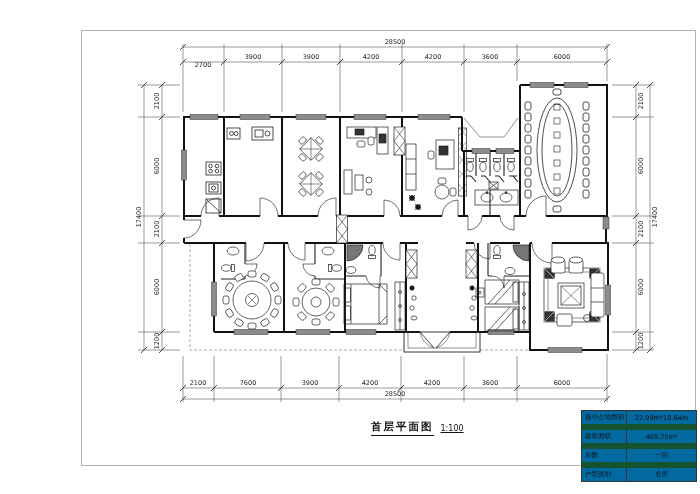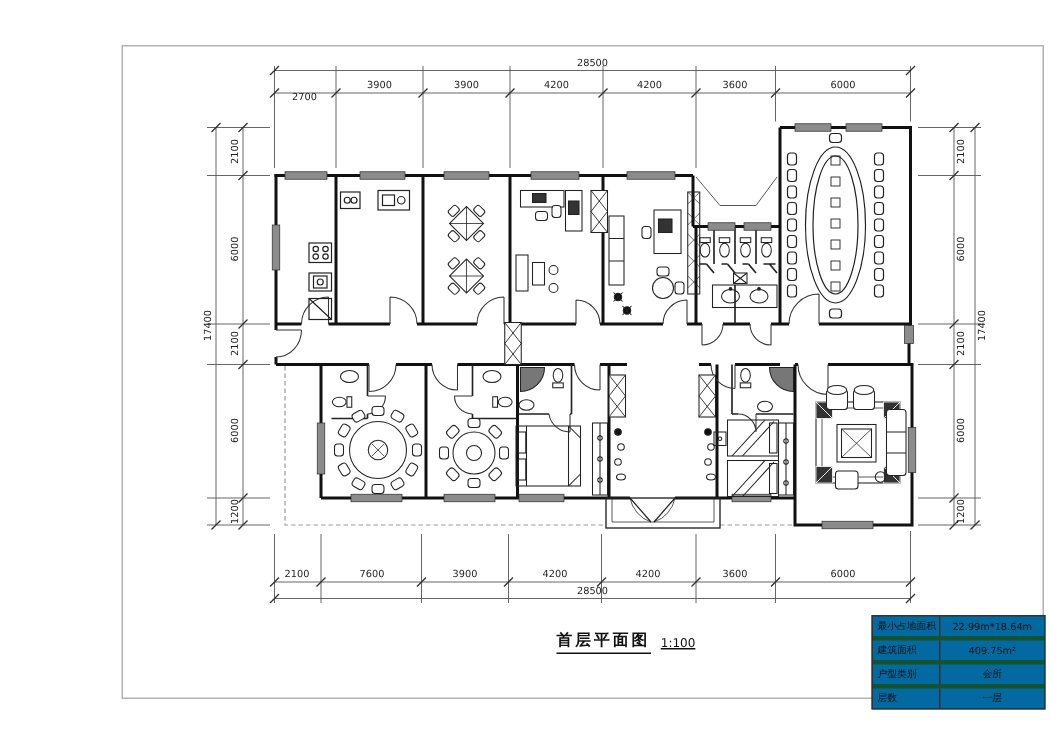--- a/index.html
+++ b/index.html
@@ -11,21 +11,21 @@
   .d{position:absolute;font-size:6.5px;line-height:1;color:#222;
      transform:translate(-50%,-50%);white-space:nowrap;}
   .dv{transform:translate(-50%,-50%) rotate(-90deg);}
   .titlebar{position:absolute;left:333px;top:420px;display:flex;align-items:center;gap:7px;}
   .title-main{font-size:10.5px;font-weight:bold;letter-spacing:2px;color:#111;
               border-bottom:1.2px solid #111;padding-bottom:1px;}
   .title-scale{font-size:8px;color:#111;text-decoration:underline;}
   .info{position:absolute;left:543px;top:410px;width:114px;border:1px solid #333;
         background:#0369a1;}
   .info .row{display:grid;grid-template-columns:45px 1fr;height:13px;}
-  .info .row + .row{border-top:3px solid #14532d;}
+  .info .row + .row{border-top:6px solid #14532d;}
   .info .cell{display:flex;align-items:center;font-size:6.5px;color:#111;
               padding:0 3px;overflow:hidden;white-space:nowrap;}
   .info .cell.lbl{border-right:1px solid #333;}
   .info .cell.val{justify-content:center;}
 </style>
 </head>
 <body>
 
 <div class="sheet">
   <div class="frame"></div>
@@ -411,21 +411,21 @@
   <div class="info">
     <div class="row">
       <div class="cell lbl">最小占地面积</div>
       <div class="cell val">22.99m*18.64m</div>
     </div>
     <div class="row">
       <div class="cell lbl">建筑面积</div>
       <div class="cell val">409.75m²</div>
     </div>
     <div class="row">
+      <div class="cell lbl">层数</div>
+      <div class="cell val">一层</div>
+    </div>
+    <div class="row">
       <div class="cell lbl">户型类别</div>
       <div class="cell val">会所</div>
     </div>
-    <div class="row">
-      <div class="cell lbl">层数</div>
-      <div class="cell val">一层</div>
-    </div>
   </div>
 </div>
 
 </body></html>

